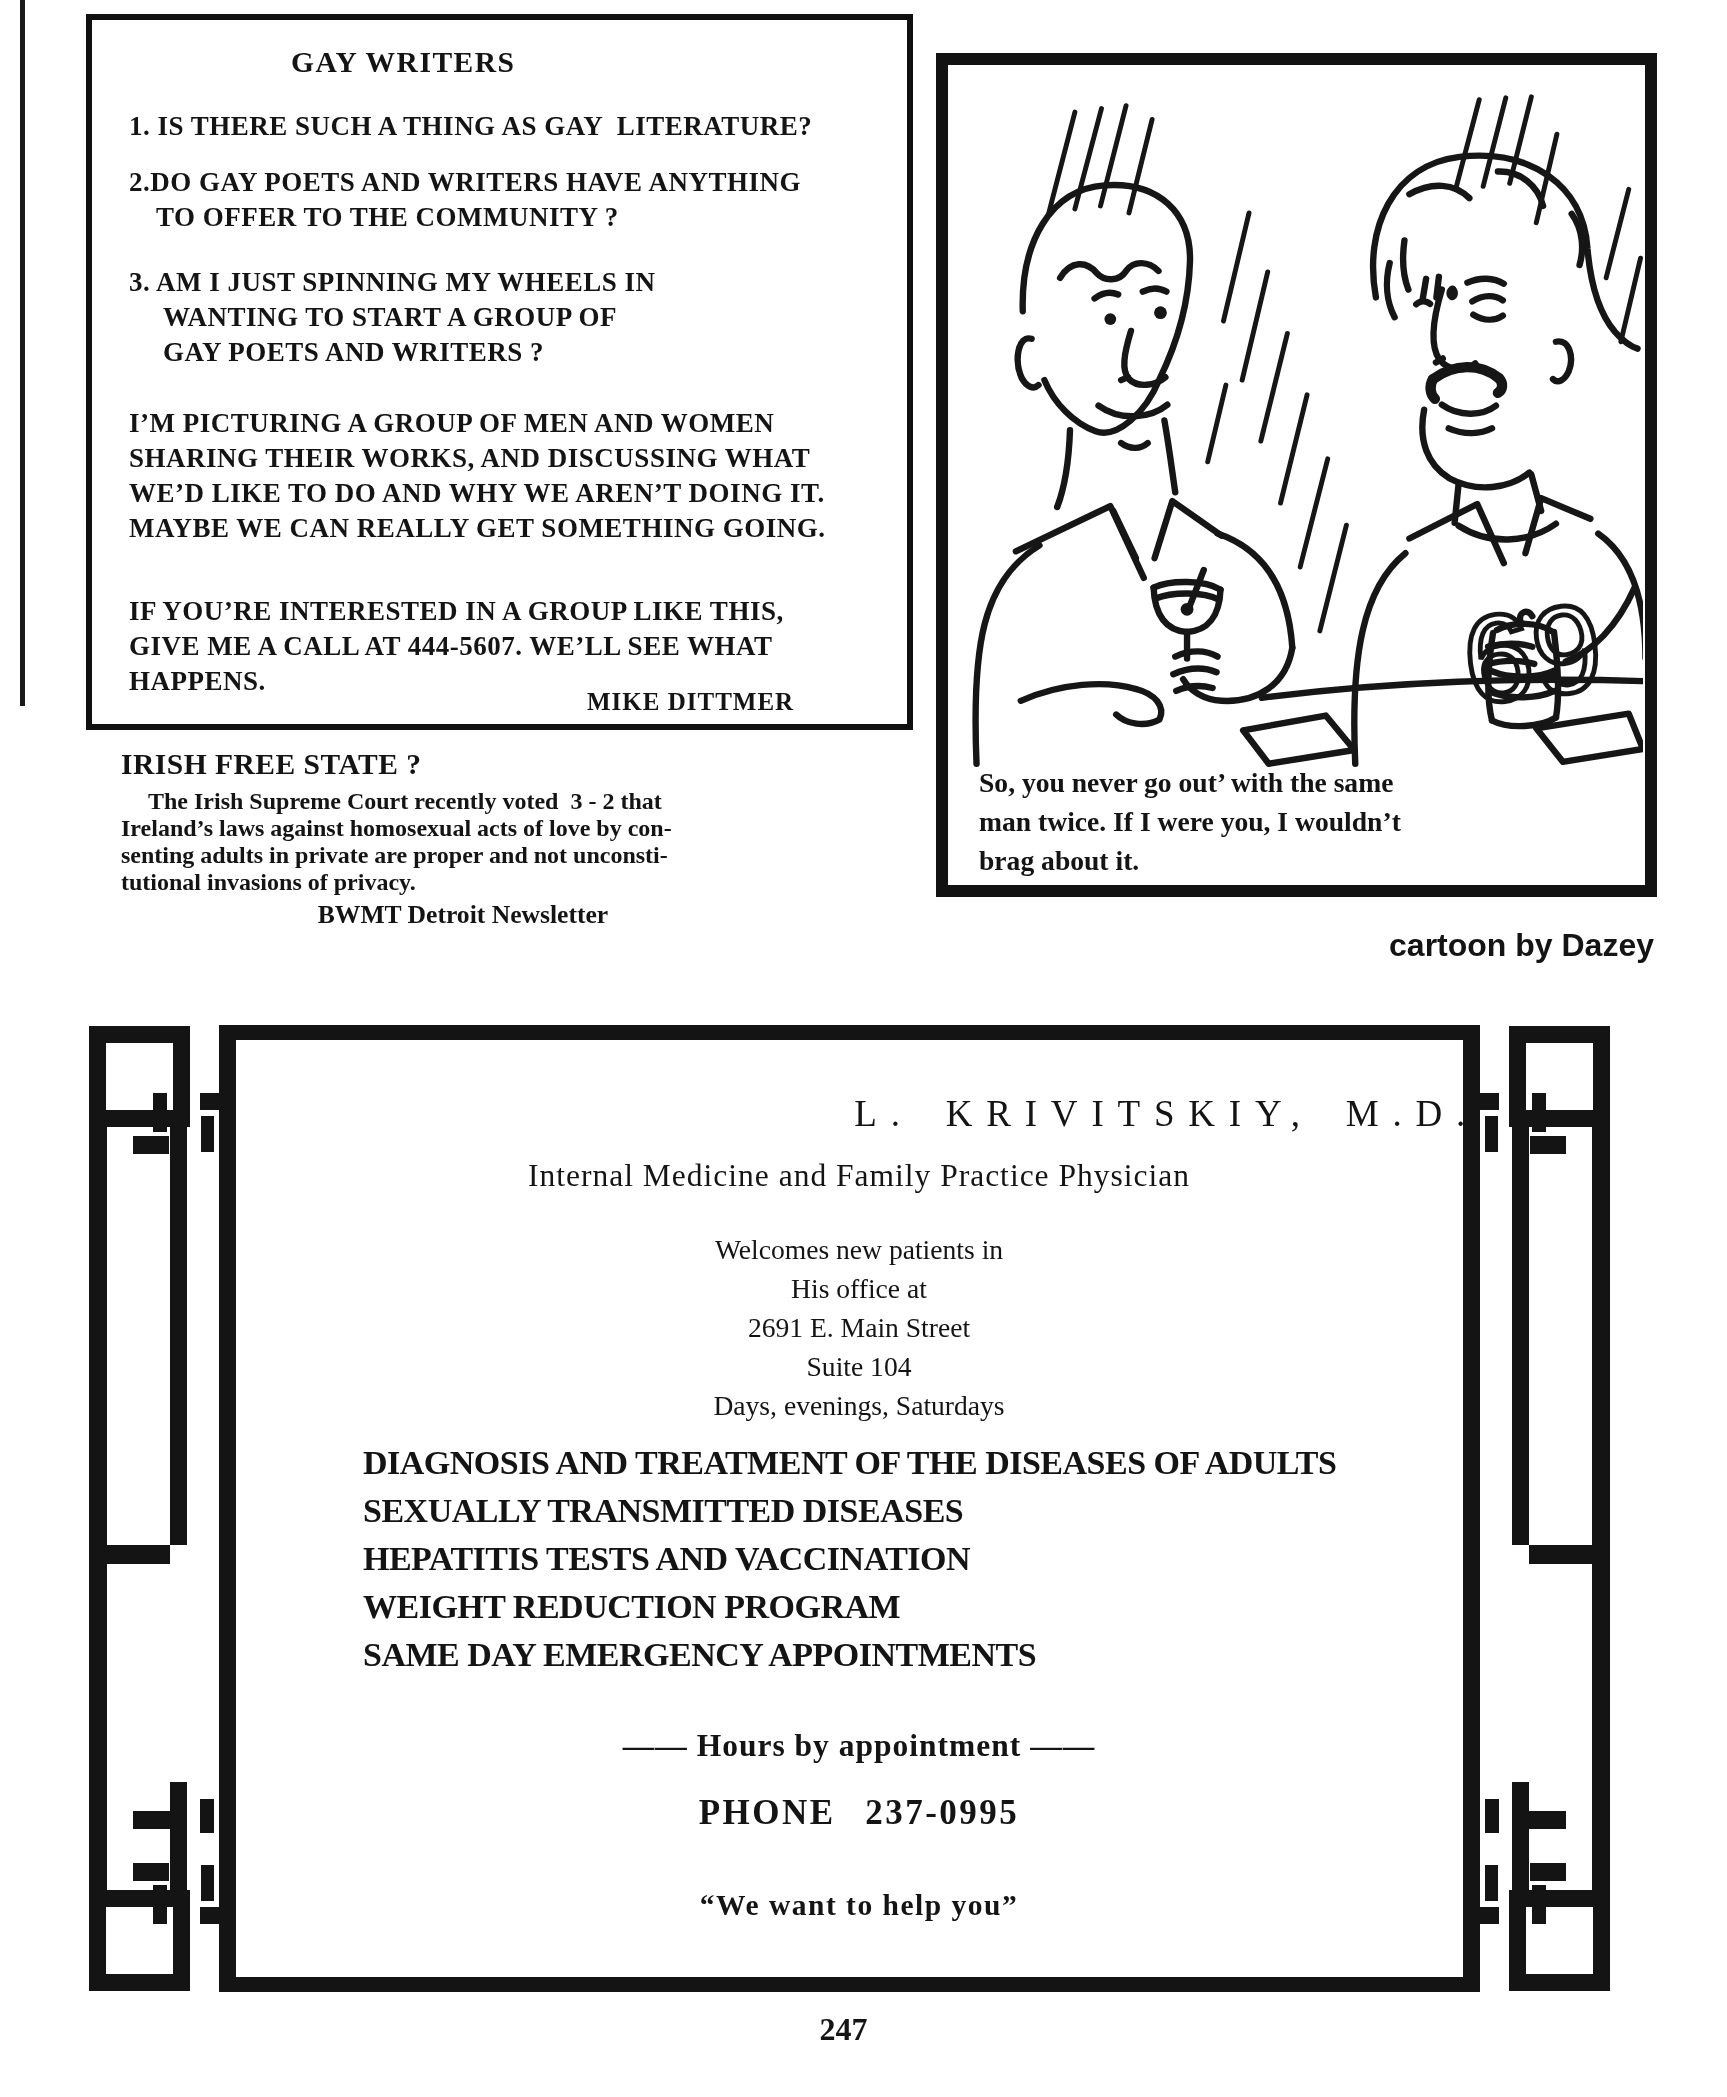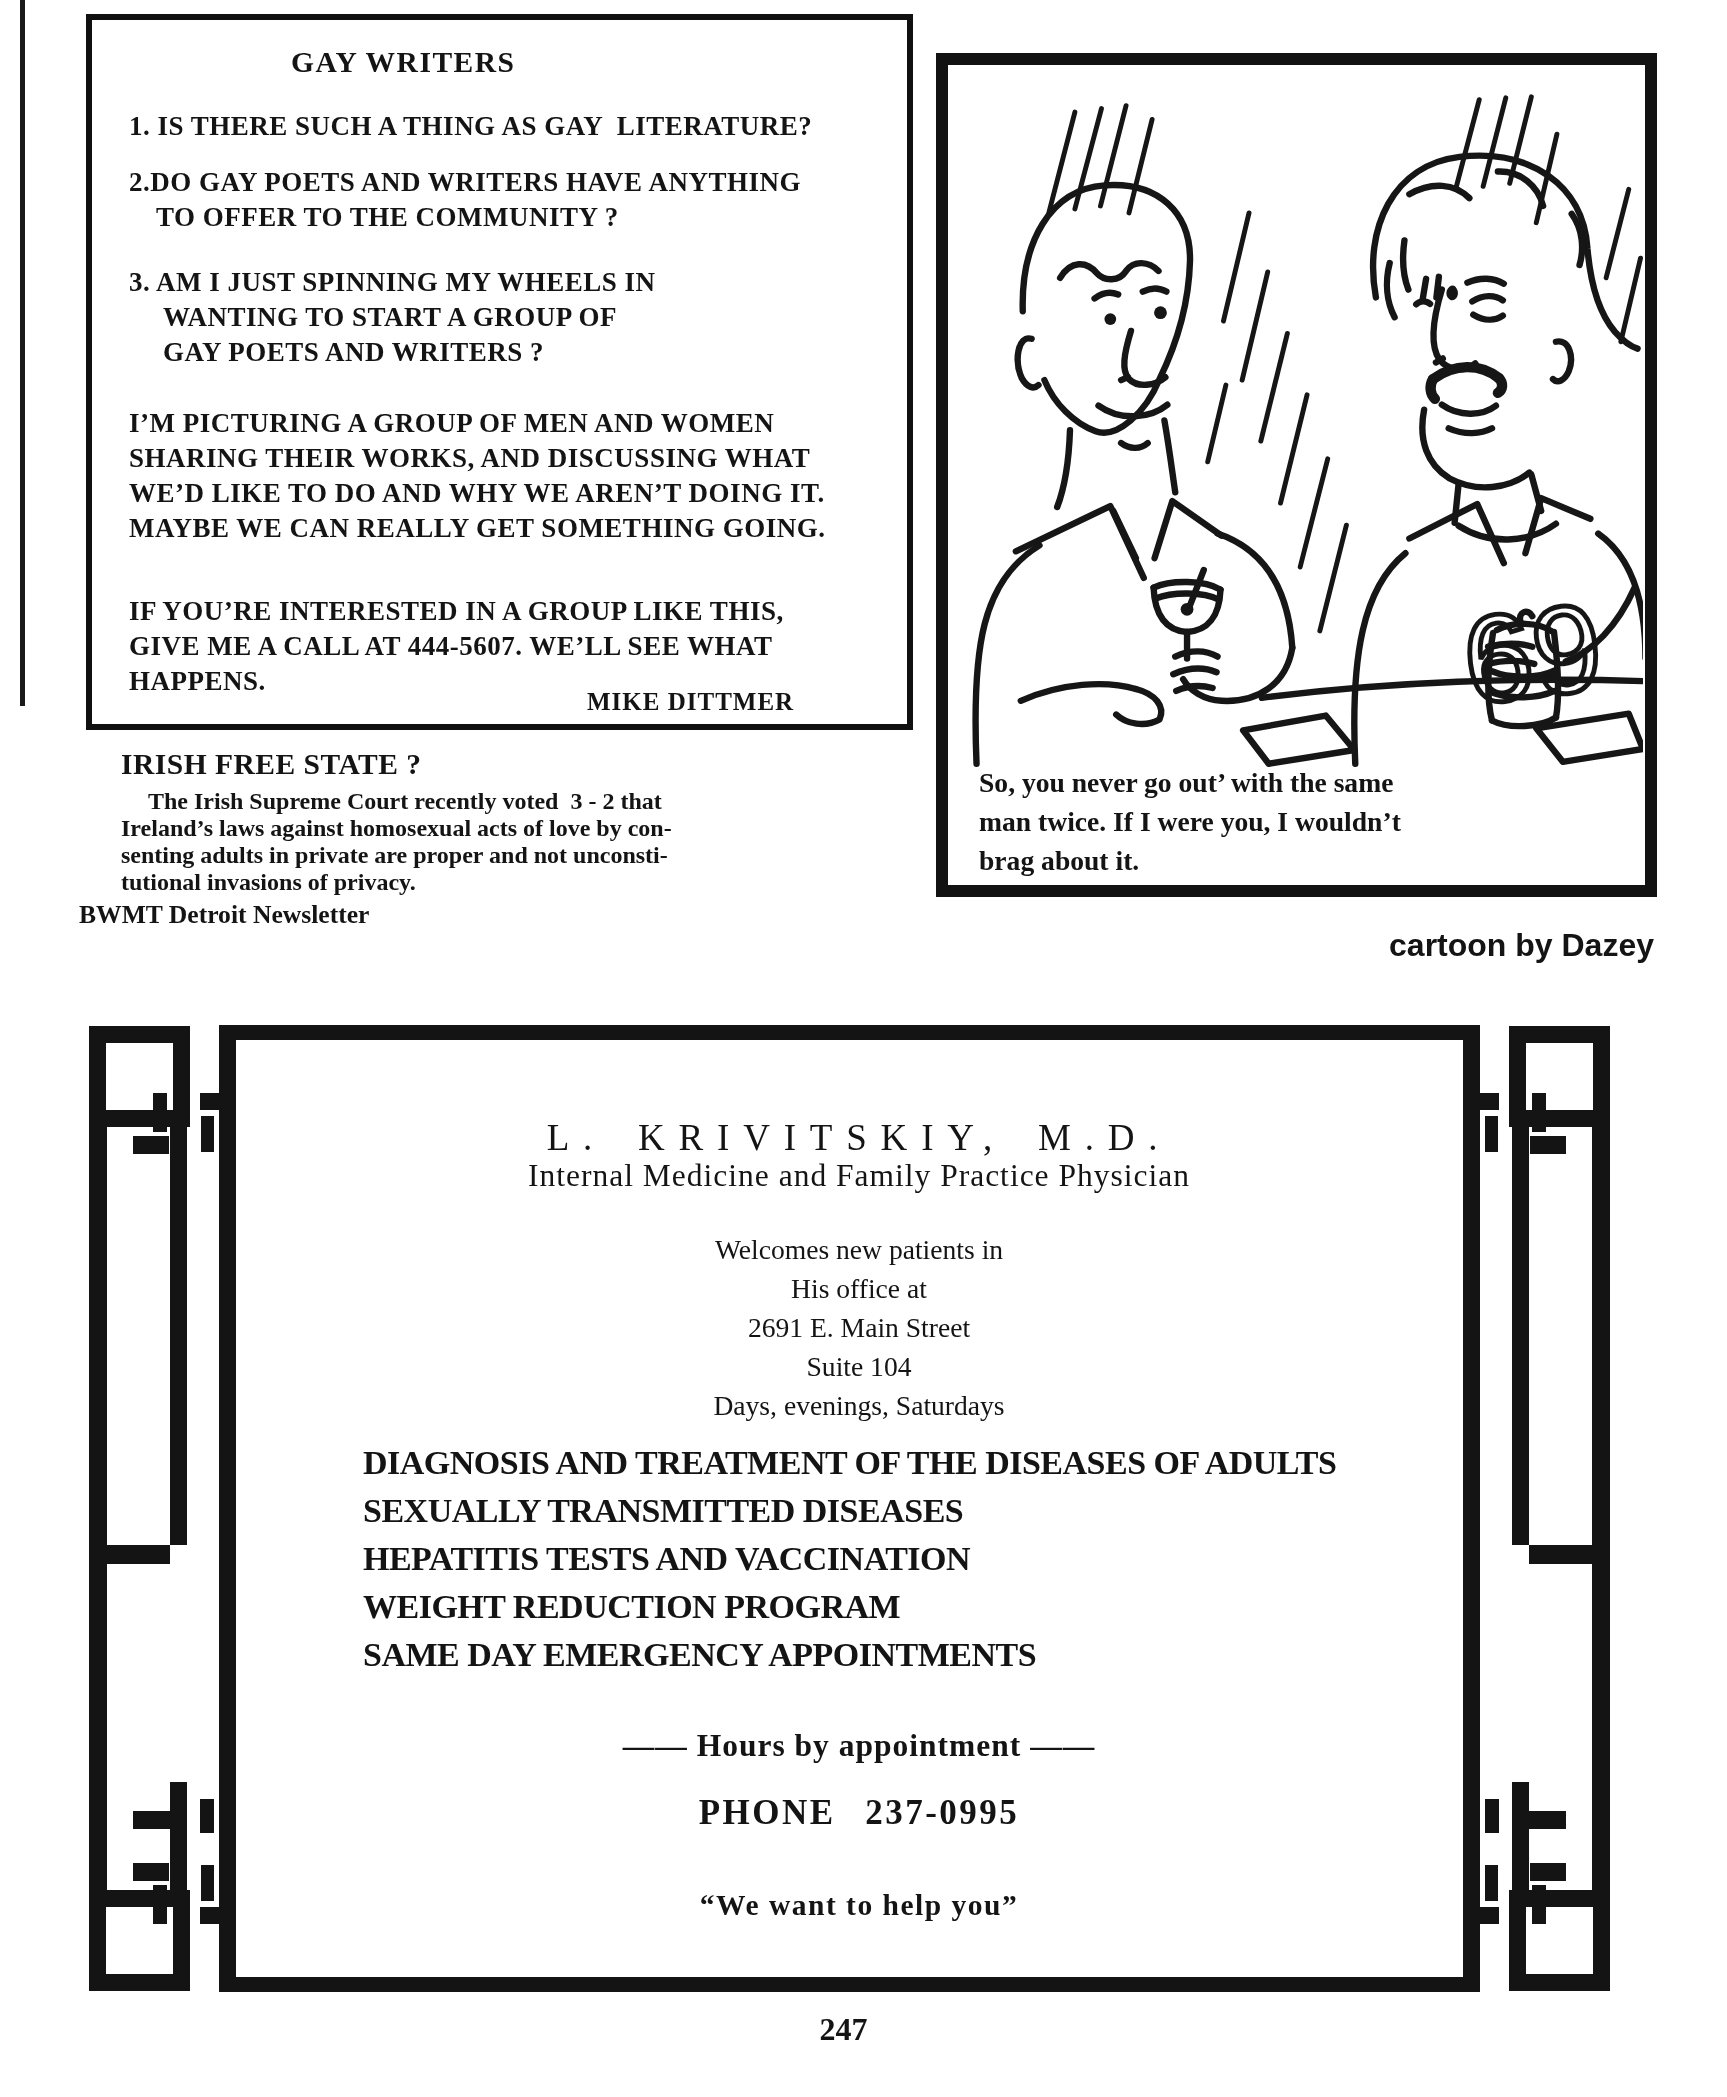--- a/index.html
+++ b/index.html
@@ -23,21 +23,21 @@
   .gw-sig{position:absolute;left:495px;top:668px;font-size:25px;font-weight:700;letter-spacing:1px;}
 
   
   .scan-line{left:19.7px;top:0;width:4.9px;height:706px;background:#1a1a1a;}
 
   
   .irish{left:121px;top:748px;width:768px;}
   .irish-title{font-size:29.5px;font-weight:700;letter-spacing:0.5px;line-height:32px;}
   .irish-body{margin-top:7.9px;font-size:24px;font-weight:700;line-height:27px;}
   .irish-body .first{text-indent:27px;}
-  .irish-byline{margin-top:3.9px;font-size:25.6px;font-weight:700;transform:translateX(-42px);}
+  .irish-byline{margin-top:3.9px;font-size:25.6px;font-weight:700;text-align:center;transform:translateX(-42px);}
 
   
   .cartoon-box{left:936px;top:53px;width:721px;height:844px;border:12.8px solid #121212;box-sizing:border-box;background:#fff;}
   .cartoon-svg{position:absolute;left:0px;top:0px;}
   .cartoon-caption{position:absolute;left:31px;top:698px;width:640px;
       font-size:27.6px;font-weight:700;line-height:39px;letter-spacing:0px;}
   .cartoon-credit{left:1280px;top:927px;width:374px;text-align:right;
       font-family:"Liberation Sans","DejaVu Sans",sans-serif;font-size:32px;font-weight:700;}
 
   
@@ -58,21 +58,21 @@
   .railB-bot{position:absolute;left:86px;top:768px;width:16.7px;height:108px;background:#141414;}
   .midconn{position:absolute;left:22.6px;top:531px;width:63px;height:18.7px;background:#141414;}
   .botconn-h{position:absolute;left:49px;top:797px;width:49px;height:17.7px;background:#141414;}
   .botconn-s{position:absolute;left:116px;top:785px;width:13.8px;height:34px;background:#141414;}
   .railC{position:absolute;left:135px;top:11.3px;width:16.7px;height:967px;background:#141414;}
   .in-top{position:absolute;left:135px;top:11.3px;width:1260px;height:14.8px;background:#141414;}
   .in-bot{position:absolute;left:135px;top:963px;width:1260px;height:14.8px;background:#141414;}
 
   
   .ad-text{left:239px;top:1014px;width:1240px;text-align:center;}
-  .ad-doctor{position:absolute;left:0;top:102px;width:1240px;font-size:37px;letter-spacing:13.8px;word-spacing:8.9px;}
+  .ad-doctor{position:absolute;left:0;top:78px;width:1240px;font-size:37px;letter-spacing:13.8px;word-spacing:8.9px;text-align:right;}
   .ad-spec{position:absolute;left:0;top:144px;width:1240px;font-size:31.5px;letter-spacing:1px;}
   .ad-intro{position:absolute;left:0;top:216px;width:1240px;font-size:27.6px;line-height:39px;}
   .ad-services{position:absolute;left:76px;top:425px;width:1181px;text-align:left;
       font-size:34px;font-weight:700;line-height:48px;letter-spacing:-0.5px;margin-left:48px;}
   .ad-hours{position:absolute;left:0;top:714px;width:1240px;font-size:31.5px;font-weight:700;letter-spacing:1px;}
   .ad-phone{position:absolute;left:0;top:779px;width:1240px;font-size:35px;font-weight:700;letter-spacing:2.5px;}
   .ad-phone .gap{display:inline-block;width:29.5px;}
   .ad-tagline{position:absolute;left:0;top:875px;width:1240px;font-size:29.5px;font-weight:700;letter-spacing:1.5px;}
 
   .page-num{left:696px;top:2011px;width:295px;text-align:center;font-size:32px;font-weight:700;}

